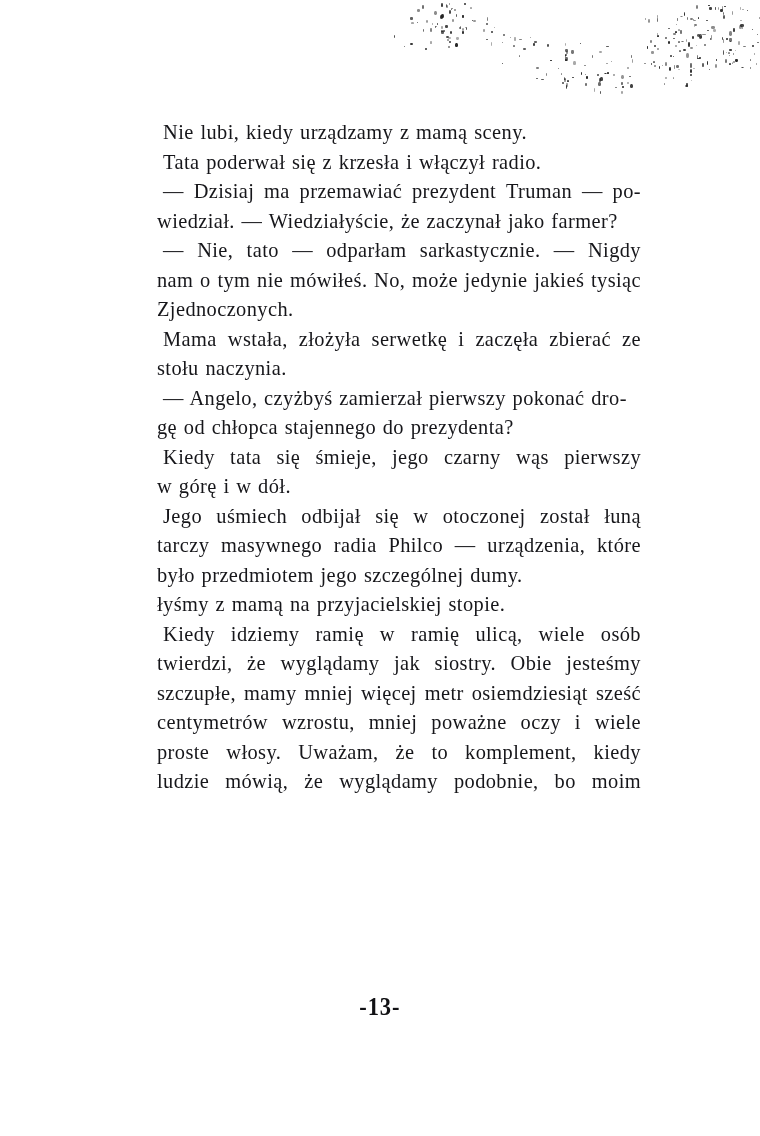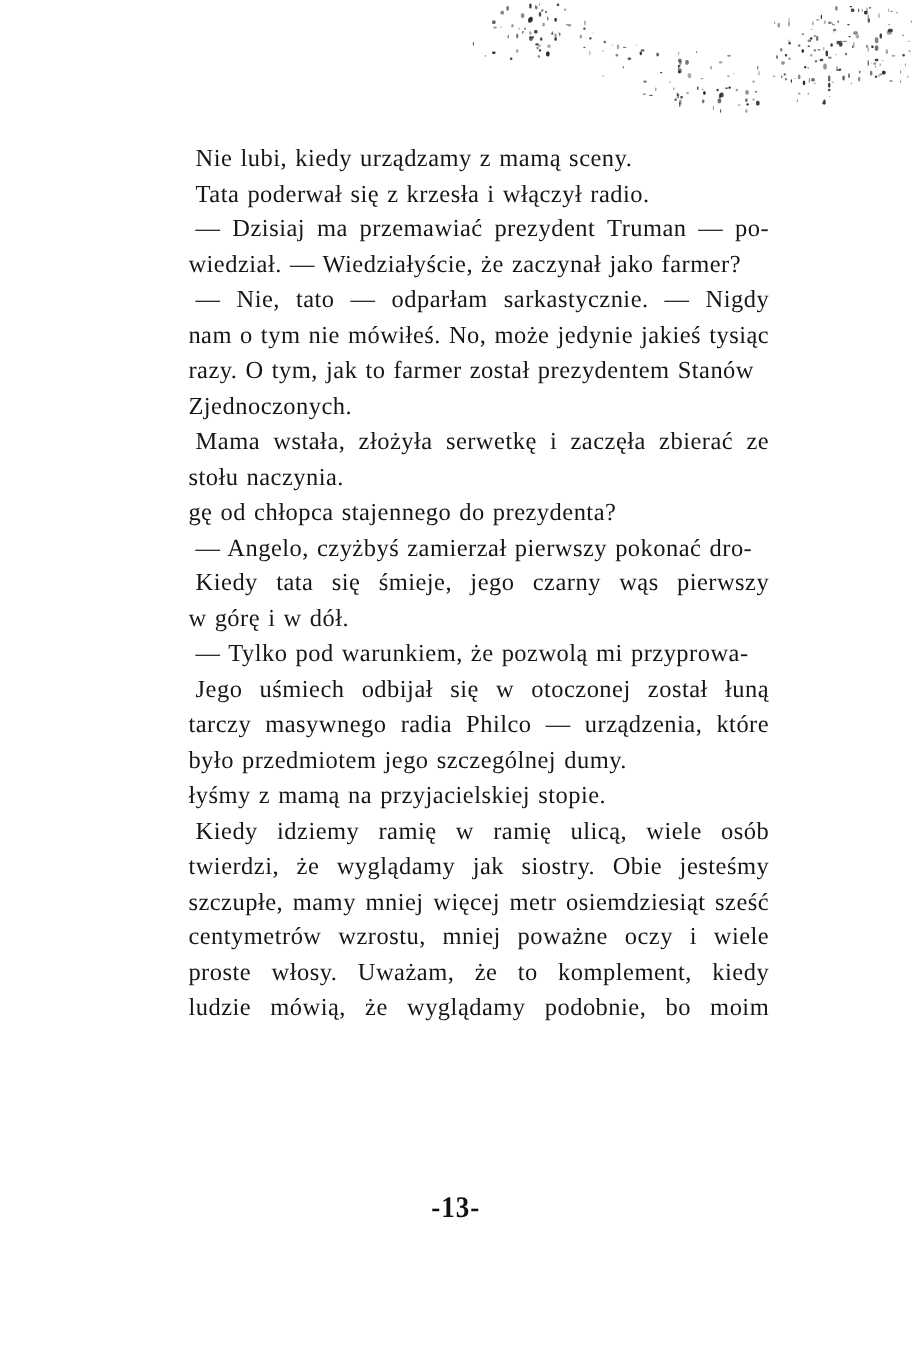--- a/index.html
+++ b/index.html
@@ -379,47 +379,45 @@
         <span>—</span>
         <span>Nie,</span>
         <span>tato</span>
         <span>—</span>
         <span>odparłam</span>
         <span>sarkastycznie.</span>
         <span>—</span>
         <span>Nigdy</span>
       </div>
       <div class="ln w1">nam o tym nie mówiłeś. No, może jedynie jakieś tysiąc</div>
-      <div class="ln w1">razy. O tym, jak to farmer został prezydentem Stanów</div>
       <div class="ln w1">Zjednoczonych.</div>
       <div class="ln indent just w2">
         <span>Mama</span>
         <span>wstała,</span>
         <span>złożyła</span>
         <span>serwetkę</span>
         <span>i</span>
         <span>zaczęła</span>
         <span>zbierać</span>
         <span>ze</span>
       </div>
       <div class="ln w1">stołu naczynia.</div>
+      <div class="ln indent w1">— Angelo, czyżbyś zamierzał pierwszy pokonać dro-</div>
       <div class="ln w1">gę od chłopca stajennego do prezydenta?</div>
-      <div class="ln indent w1">— Angelo, czyżbyś zamierzał pierwszy pokonać dro-</div>
       <div class="ln indent just w2">
         <span>Kiedy</span>
         <span>tata</span>
         <span>się</span>
         <span>śmieje,</span>
         <span>jego</span>
         <span>czarny</span>
         <span>wąs</span>
         <span>pierwszy</span>
       </div>
       <div class="ln w1">w górę i w dół.</div>
-      <div class="ln indent w1">— Tylko pod warunkiem, że pozwolą mi przyprowa-</div>
       <div class="ln indent just w2">
         <span>Jego</span>
         <span>uśmiech</span>
         <span>odbijał</span>
         <span>się</span>
         <span>w</span>
         <span>otoczonej</span>
         <span>został</span>
         <span>łuną</span>
       </div>

